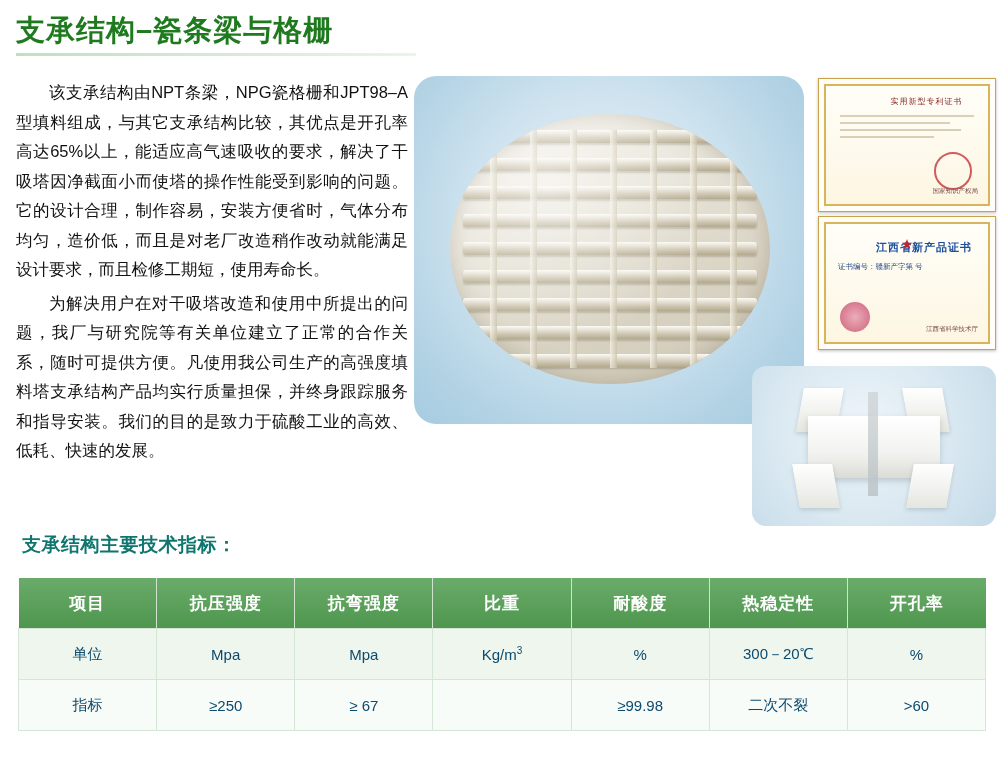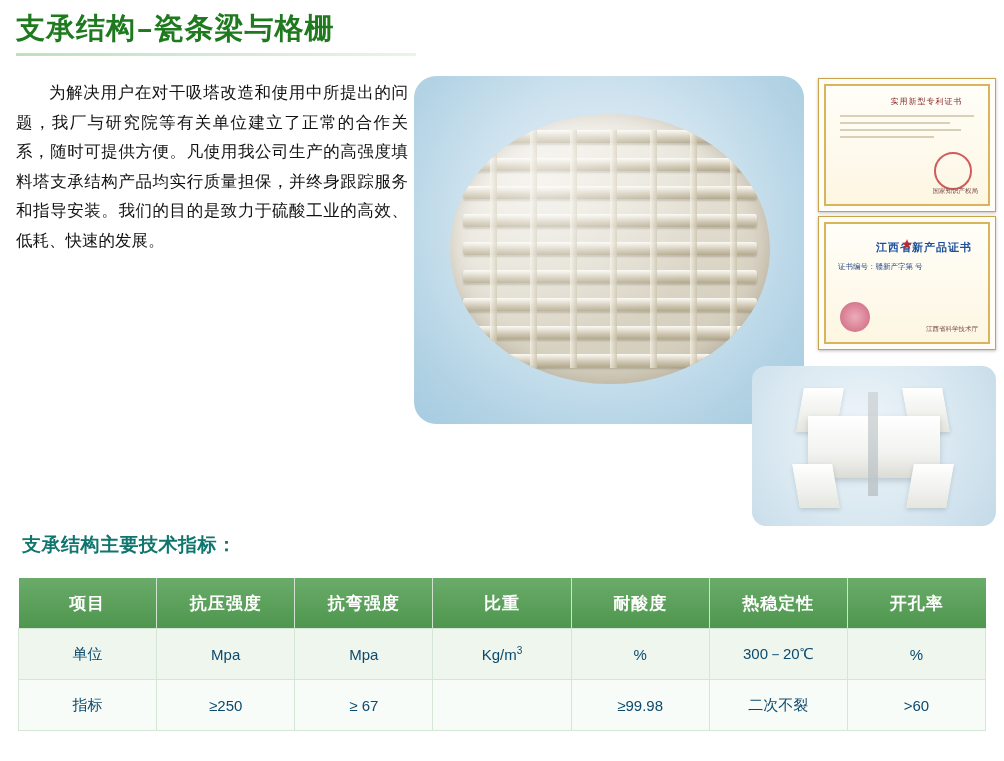--- a/index.html
+++ b/index.html
@@ -28,21 +28,20 @@
     top: 14px;
     width: 420px;
   }
   .title-text {
     font-size: 29px;
     font-weight: bold;
     color: #1f7a1f;
     letter-spacing: 1px;
     line-height: 1.15;
     white-space: nowrap;
-    font-family: Liberation Mono, monospace;
   }
   .title-rule {
     margin-top: 6px;
     width: 400px;
     height: 3px;
     background: linear-gradient(to right, #bfe0bf, #eaf4ea);
   }
 
   
   .body-col {
@@ -296,20 +295,21 @@
 <body>
 
 <div class="page">
 
   <div class="title-bar">
     <div class="title-text">支承结构–瓷条梁与格栅</div>
     <div class="title-rule"></div>
   </div>
 
   <div class="body-col">
+    <p class="para">该支承结构由NPT条梁，NPG瓷格栅和JPT98–A型填料组成，与其它支承结构比较，其优点是开孔率高达65%以上，能适应高气速吸收的要求，解决了干吸塔因净截面小而使塔的操作性能受到影响的问题。它的设计合理，制作容易，安装方便省时，气体分布均匀，造价低，而且是对老厂改造稍作改动就能满足设计要求，而且检修工期短，使用寿命长。</p>
     <p class="para">为解决用户在对干吸塔改造和使用中所提出的问题，我厂与研究院等有关单位建立了正常的合作关系，随时可提供方便。凡使用我公司生产的高强度填料塔支承结构产品均实行质量担保，并终身跟踪服务和指导安装。我们的目的是致力于硫酸工业的高效、低耗、快速的发展。</p>
   </div>
 
   <div class="photo-main">
     <div class="grid-ellipse">
       <div class="bar" style="top:16px"></div>
       <div class="bar" style="top:44px"></div>
       <div class="bar" style="top:72px"></div>
       <div class="bar" style="top:100px"></div>
       <div class="bar" style="top:128px"></div>

